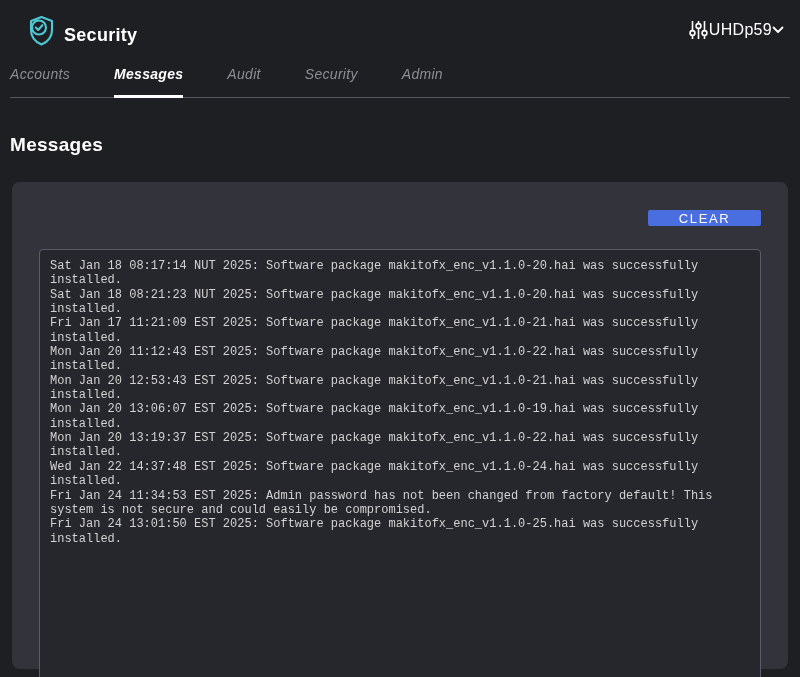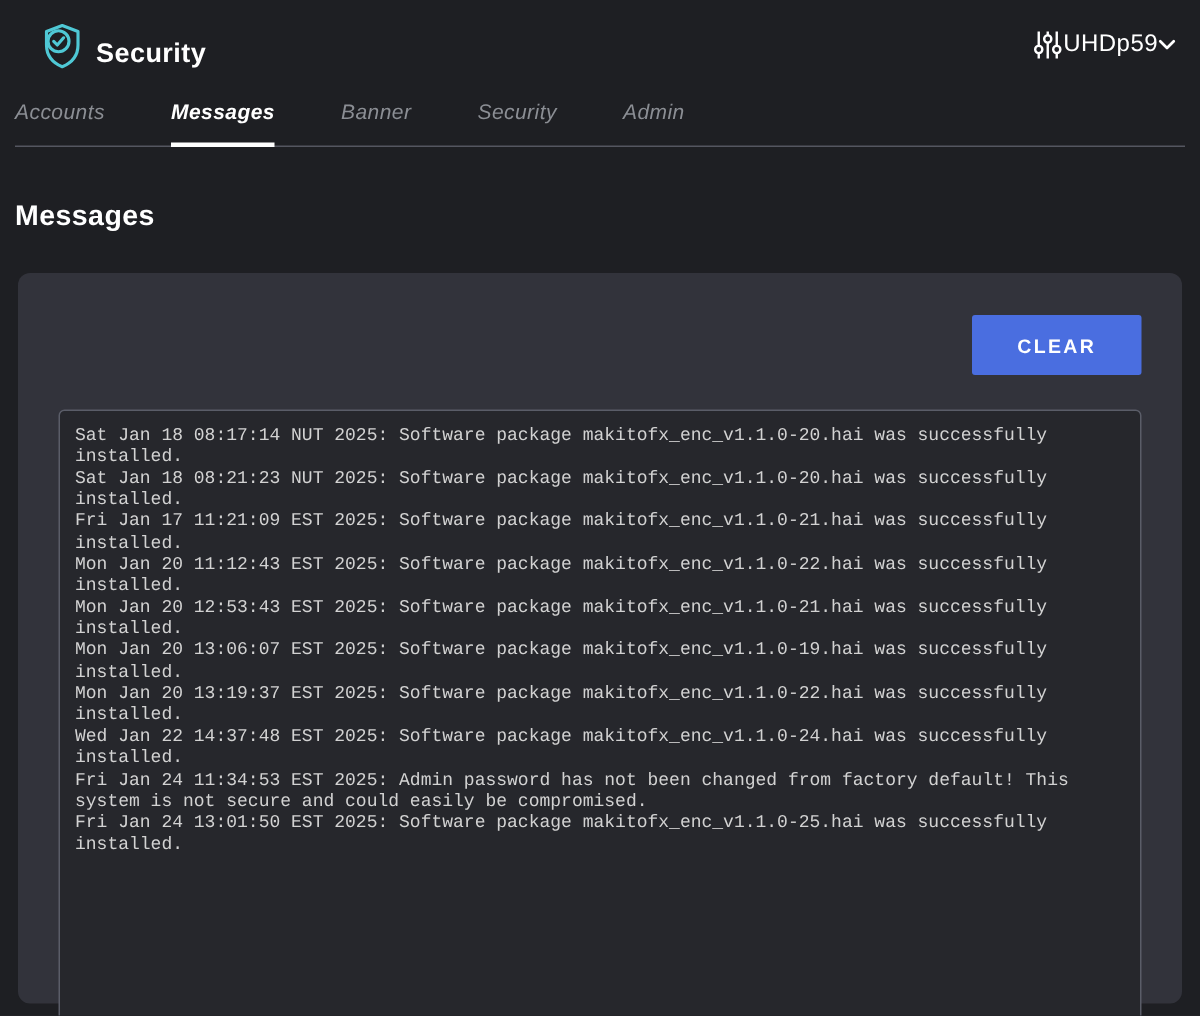--- a/index.html
+++ b/index.html
@@ -63,28 +63,28 @@
     background: #32333b;
     border-radius: 8px;
     padding: 28px 27px 27px 27px;
   }
   .card-toolbar {
     display: flex;
     justify-content: flex-end;
   }
   .clear-btn {
     width: 113px;
-    height: 40px;
+    height: 16px;
     background: #4a6ee0;
     color: #ffffff;
     border: none;
     border-radius: 2px;
     font-family: "Liberation Sans", sans-serif;
     font-size: 13px;
-    font-weight: bold;
+    font-weight: normal;
     letter-spacing: 1.6px;
     cursor: pointer;
   }
 
   
   .log-box {
     margin-top: 23px;
     height: 472px;
     background: #26272c;
     border: 1px solid #5a5d68;
@@ -129,21 +129,21 @@
       <svg class="icon-svg" width="12" height="8" viewBox="0 0 12 8">
         <polyline points="1.5,1.5 6,6 10.5,1.5" fill="none" stroke="#fff" stroke-width="1.8" stroke-linecap="round" stroke-linejoin="round"></polyline>
       </svg>
     </span>
   </div>
 </div>
 
 <div class="tabs">
   <span class="tab">Accounts</span>
   <span class="tab active">Messages</span>
-  <span class="tab">Banner</span>
+  <span class="tab">Audit</span>
   <span class="tab">Security</span>
   <span class="tab">Admin</span>
 </div>
 
 <h1 class="page-title">Messages</h1>
 
 <div class="card">
   <div class="card-toolbar">
     <button class="clear-btn">CLEAR</button>
   </div>

